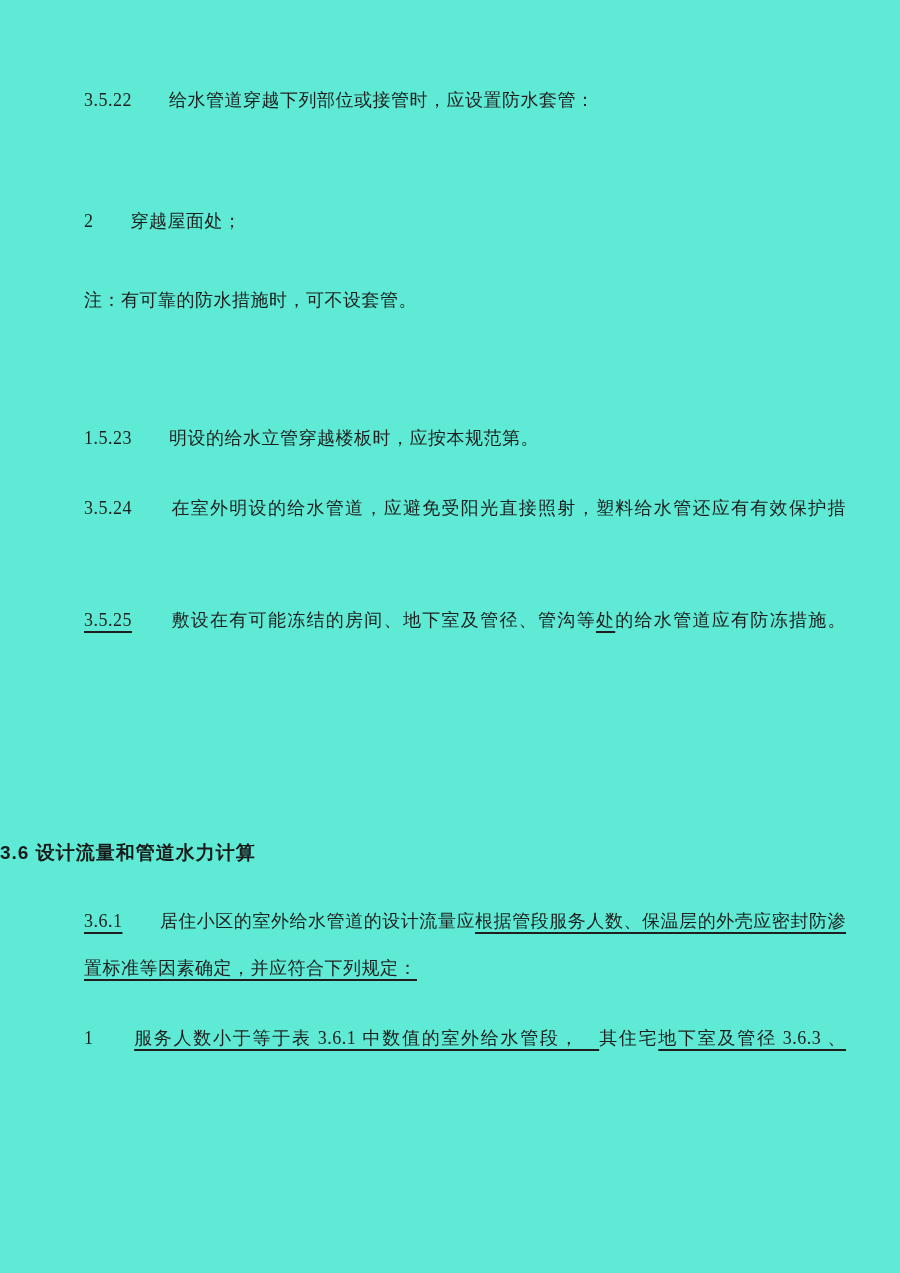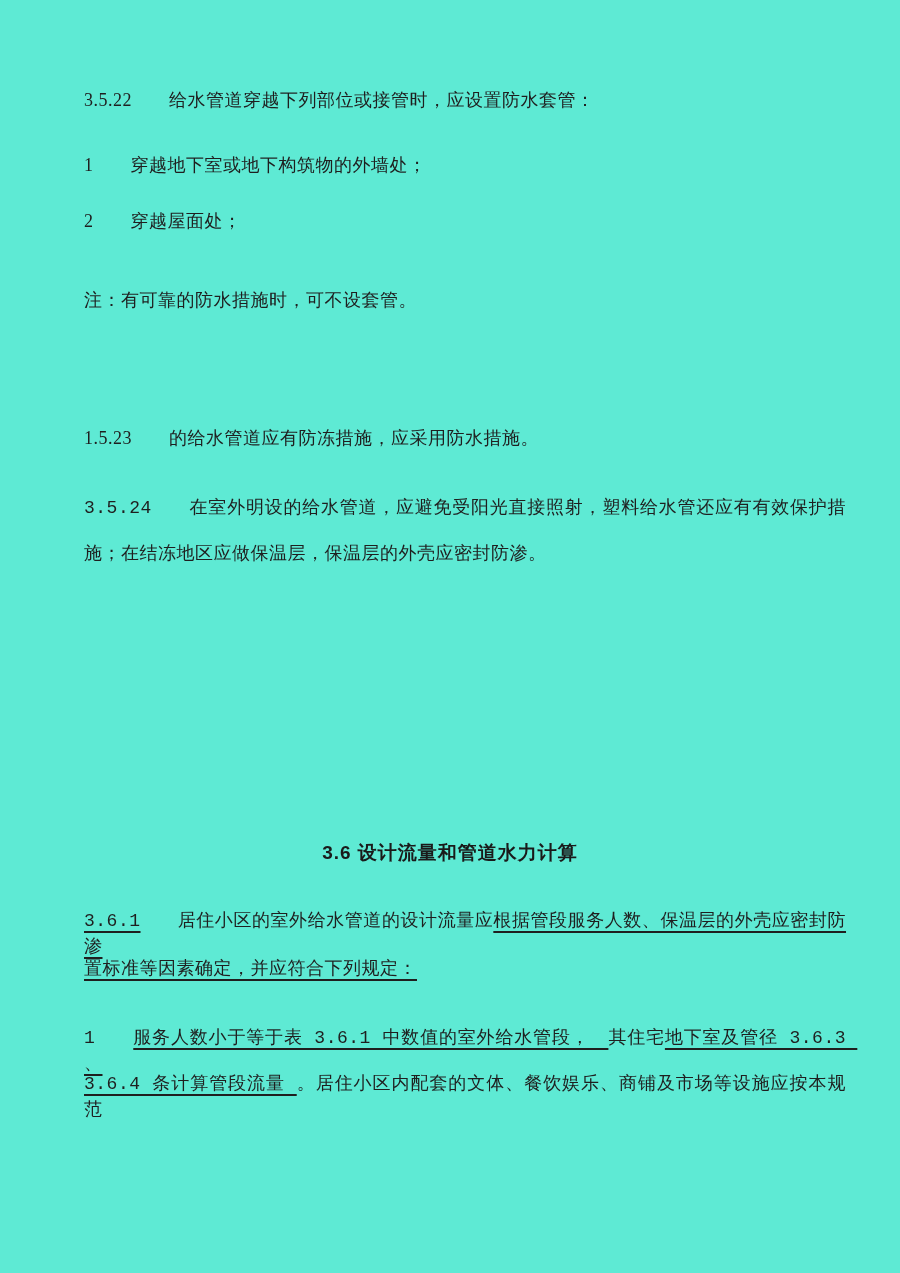--- a/index.html
+++ b/index.html
@@ -21,52 +21,49 @@
     left: 84px;
     width: 762px;
     font-size: 18px;
     line-height: 26px;
     letter-spacing: 0.5px;
     white-space: pre-wrap;
   }
   .just {
     text-align: justify;
     text-align-last: justify;
-    font-family: Liberation Mono, monospace;
   }
   .u {
     text-decoration: underline;
     text-underline-offset: 5px;
     text-decoration-thickness: 1.5px;
     text-align: right;
   }
   .heading {
     position: absolute;
     left: 0;
     width: 900px;
-    text-align: center;
+    text-align: left;
     font-family: "Liberation Sans", "DejaVu Sans", sans-serif;
     font-weight: bold;
     font-size: 19px;
     line-height: 26px;
     letter-spacing: 1px;
     color: #1a1a1a;
   }
 </style>
 </head>
 <body>
 
 <div class="page">
   <div class="line" style="top:87px"><span>3.5.22　　</span><span>给水管道穿越下列部位或接管时，应设置防水套管：</span></div>
-  <div class="line" style="top:152px"><span>1　　</span><span>穿越地下室或地下构筑物的外墙处；</span></div>
   <div class="line" style="top:208px"><span>2　　</span><span>穿越屋面处；</span></div>
   <div class="line" style="top:287px"><span>注：有可靠的防水措施时，可不设套管。</span></div>
-  <div class="line" style="top:425px"><span>1.5.23　　</span><span>的给水管道应有防冻措施，应采用防水措施。</span></div>
+  <div class="line" style="top:425px"><span>1.5.23　　</span><span>明设的给水立管穿越楼板时，应按本规范第。</span></div>
   <div class="line just" style="top:495px"><span>3.5.24　　</span><span>在室外明设的给水管道，应避免受阳光直接照射，塑料给水管还应有有效保护措</span></div>
-  <div class="line" style="top:540px"><span>施；在结冻地区应做保温层，保温层的外壳应密封防渗。</span></div>
+  <div class="line just" style="top:607px"><span class="u">3.5.25</span><span>　　敷设在有可能冻结的房间、地下室及管径、管沟等</span><span class="u">处</span><span>的给水管道应有防冻措施。</span></div>
 
   <div class="heading" style="top:840px">3.6 设计流量和管道水力计算</div>
 
   <div class="line just" style="top:908px"><span class="u">3.6.1</span><span>　　居住小区的室外给水管道的设计流量应</span><span class="u">根据管段服务人数、保温层的外壳应密封防渗</span></div>
   <div class="line" style="top:955px"><span class="u">置标准等因素确定，并应符合下列规定：</span></div>
   <div class="line just" style="top:1025px"><span>1　　</span><span class="u">服务人数小于等于表 3.6.1 中数值的室外给水管段，　</span><span>其住宅</span><span class="u">地下室及管径 3.6.3 、</span></div>
-  <div class="line just" style="top:1071px"><span class="u">3.6.4 条计算管段流量&nbsp;</span><span>。居住小区内配套的文体、餐饮娱乐、商铺及市场等设施应按本规范</span></div>
 </div>
 
 </body></html>

